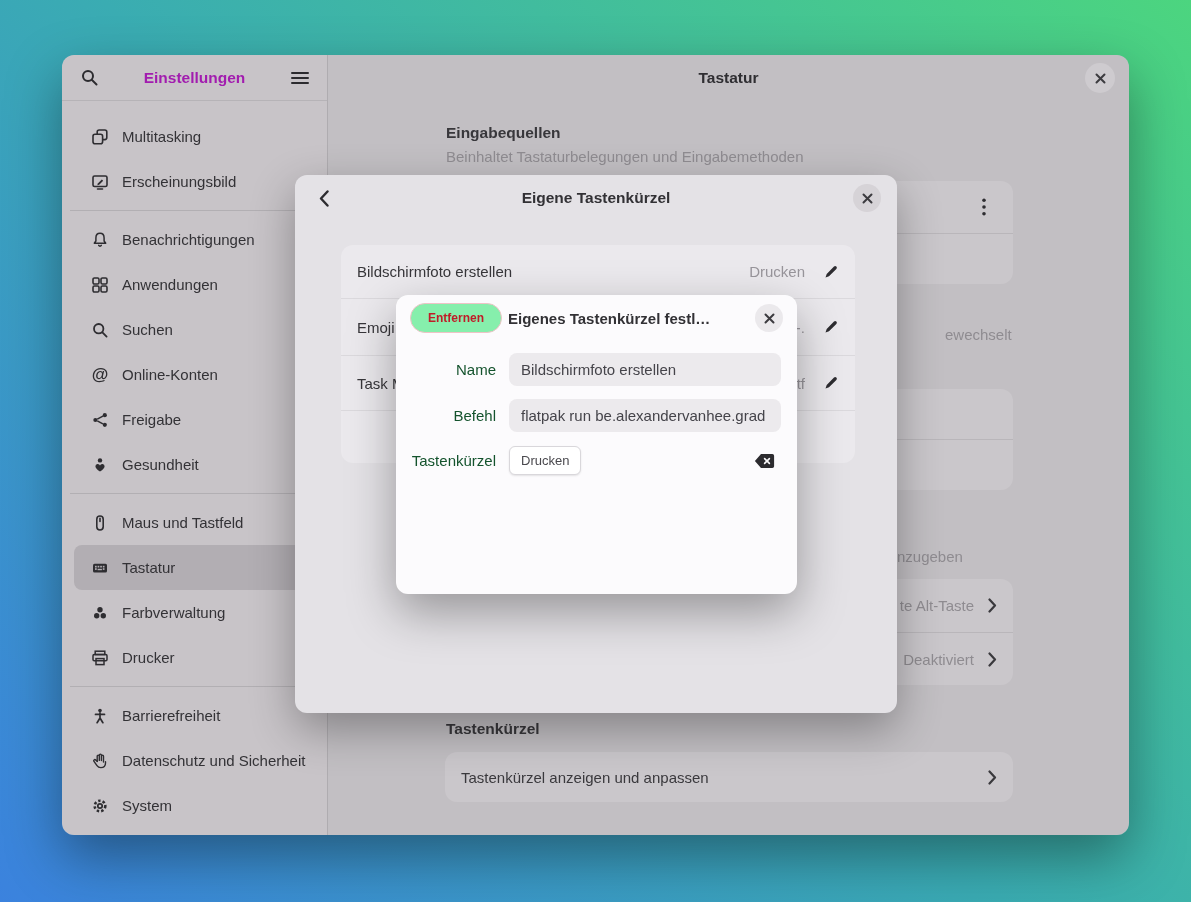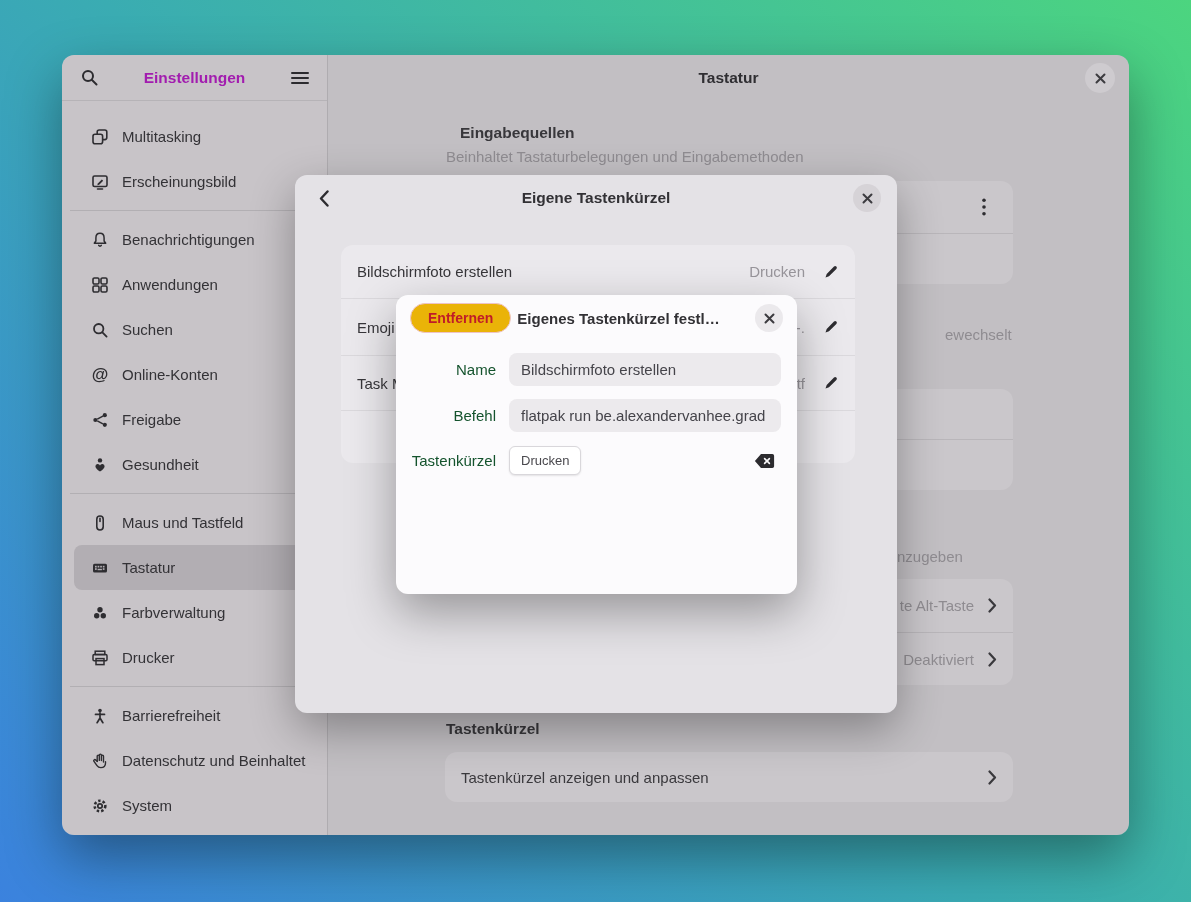--- a/index.html
+++ b/index.html
@@ -48,22 +48,22 @@
   .sc-card { position:absolute; left:46px; top:70px; width:514px; background:#ebe9ed; border-radius:12px; overflow:hidden; }
   .sc-row { display:flex; align-items:center; padding:0 16px; }
   .sc-row .nm { font-size:15px; color:#37363a; white-space:nowrap; }
   .sc-row .sh { font-size:15px; color:#98959b; margin-right:18px; white-space:nowrap; }
   .sc-div { height:1px; background:#dbd9dd; }
 
   
   .dlg2 { position:absolute; left:396px; top:295px; width:401px; height:299px; z-index:10;
           background:#fcfbfd; border-radius:12px; box-shadow:0 18px 48px rgba(0,0,0,.34); }
   .dlg2-header { display:flex; align-items:center; padding:8px 14px 0 14px; }
-  .btn-remove { height:30px; padding:0 17px; border-radius:16px; background:#eab308; border:1px solid #eec3c6;
-                color:#c01c28; font-weight:bold; font-size:14px; display:flex; align-items:center; }
+  .btn-remove { height:30px; padding:0 17px; border-radius:16px; background:#86efac; border:1px solid #eec3c6;
+                color:#c01c28; font-weight:bold; font-size:12px; display:flex; align-items:center; }
   .dlg2-title { flex:1; text-align:left; font-weight:bold; font-size:15px; color:#323135;
                 white-space:nowrap; overflow:hidden; padding:0 6px; }
   .dlg2 .close-circle { margin:0; background:#ebe9ec; width:28px; height:28px; }
   .fld-label { position:absolute; left:0; width:100px; text-align:right; font-size:15px; color:#14532d; }
   .fld-box { position:absolute; left:113px; width:272px; height:33px; border-radius:8px; background:#eceaed;
              font-size:15px; color:#45444a; line-height:33px; padding:0 12px; white-space:nowrap; overflow:hidden; }
   .key-chip { position:absolute; left:113px; height:29px; border-radius:6px; background:#ffffff;
               border:1px solid #d9d7db; box-shadow:0 1px 2px rgba(0,0,0,.10); font-size:13px; color:#4a494e;
               line-height:27px; padding:0 11px; }
   .clear-ic { position:absolute; right:22px; top:158px; width:21px; height:16px; }
@@ -233,21 +233,21 @@
           </span>
             <span>Barrierefreiheit</span>
         </div>
         <div class="sb-item">
           <span class="ic">
             <svg width="16" height="16">
                 <path d="M5.2 8.5 V3.2 a1.05 1.05 0 0 1 2.1 0 V7.4 M7.3 7.4 V2.2 a1.05 1.05 0 0 1 2.1 0 V7.4 M9.4 7.6 V3.2 a1.05 1.05 0 0 1 2.1 0 V9" fill="none" stroke="#2e2d31" stroke-width="1.4" stroke-linecap="round"></path>
                 <path d="M5.2 8.3 L3.6 6.9 a1.1 1.1 0 0 0 -1.6 1.5 l3 4.2 c.9 1.3 2 2 3.8 2 2.8 0 4.7 -1.9 4.7 -4.7 V8.8" fill="none" stroke="#2e2d31" stroke-width="1.4" stroke-linecap="round" stroke-linejoin="round"></path>
               </svg>
           </span>
-            <span>Datenschutz und Beinhaltet</span>
+            <span>Datenschutz und Sicherheit</span>
         </div>
         <div class="sb-item">
           <span class="ic">
             <svg width="16" height="16">
                 <circle cx="8" cy="8" r="5.3" fill="none" stroke="#2e2d31" stroke-width="2.6" stroke-dasharray="2.4 2.1"></circle>
                 <circle cx="8" cy="8" r="2.2" fill="none" stroke="#2e2d31" stroke-width="1.7"></circle>
               </svg>
           </span>
             <span>System</span>
         </div>
@@ -259,21 +259,21 @@
         <div class="m-title">Tastatur</div>
         <div class="close-circle">
           <span>
             <svg width="11" height="11">
                 <path d="M1.5 1.5 L9.5 9.5 M9.5 1.5 L1.5 9.5" stroke="#3c3b3f" stroke-width="2" stroke-linecap="round"></path>
               </svg>
           </span>
         </div>
       </div>
       <div class="m-content">
-        <div class="sect-h" style="left:132px; top:23px;">Eingabequellen</div>
+        <div class="sect-h" style="left:118px; top:23px;">Eingabequellen</div>
         <div class="sect-sub" style="left:118px; top:47px;">Beinhaltet Tastaturbelegungen und Eingabemethoden</div>
 
         <div class="card" style="left:117px; top:80px; height:103px;">
           <div class="row" style="height:52px;">
             <div class="spacer"></div>
             <div class="icon-btn">
               <span>
                 <svg width="4" height="18">
                     <g fill="#2e2d31">
                       <circle cx="2" cy="2.3" r="1.8"></circle>

